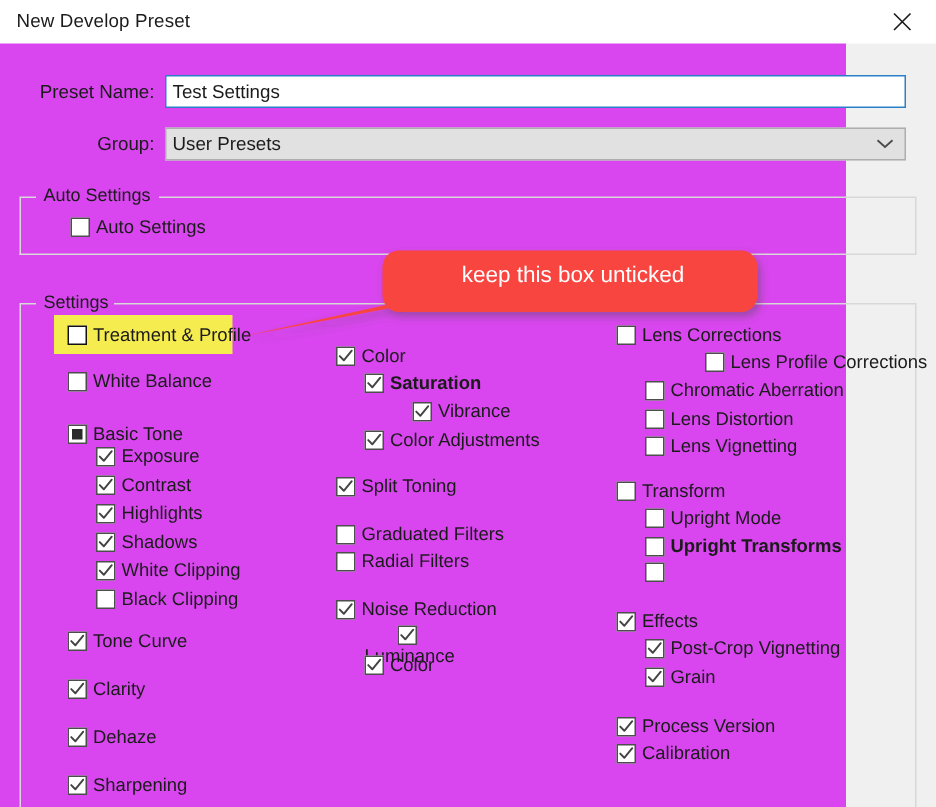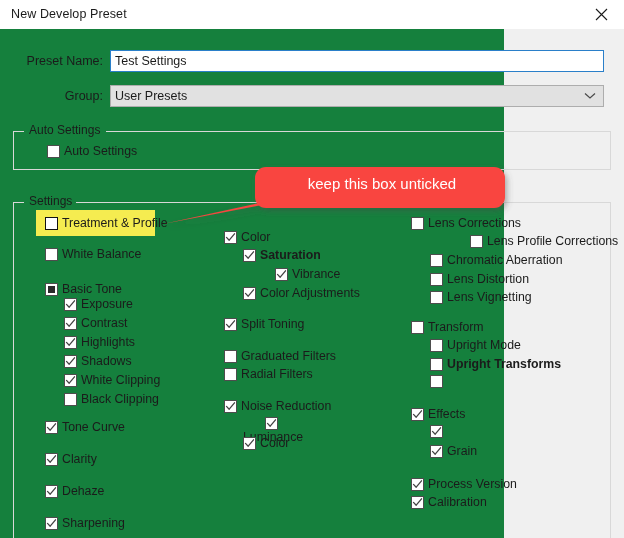--- a/index.html
+++ b/index.html
@@ -10,23 +10,23 @@
     width: 624px;
     height: 538px;
     overflow: hidden;
     background: #f0f0f0;
     font-family: "Liberation Sans", sans-serif;
     color: #1a1a1a;
     -webkit-font-smoothing: antialiased;
   }
   .dialog {
     position: relative;
-    width: 504px;
+    width: 564px;
     height: 538px;
-    background: #15803d;
+    background: #d946ef;
     box-sizing: border-box;
   }
   
   .titlebar {
     position: absolute;
     left: 0; top: 0;
     width: 624px; height: 29px;
     background: #ffffff;
     display: flex;
     align-items: center;
@@ -442,20 +442,21 @@
           </svg>
         </span>
         <span class="cb-label">Effects</span>
       </div>
       <div class="cb-row" style="left: 430px; top: 425px;">
         <span class="cb">
           <svg width="11" height="11" viewBox="0 0 11 11">
             <path d="M1.5 5.4 L4.2 8.2 L9.5 1.8" stroke="#444" stroke-width="1.3" fill="none" stroke-linecap="round" stroke-linejoin="round"></path>
           </svg>
         </span>
+        <span class="cb-label">Post-Crop Vignetting</span>
       </div>
       <div class="cb-row" style="left: 430px; top: 444px;">
         <span class="cb">
           <svg width="11" height="11" viewBox="0 0 11 11">
             <path d="M1.5 5.4 L4.2 8.2 L9.5 1.8" stroke="#444" stroke-width="1.3" fill="none" stroke-linecap="round" stroke-linejoin="round"></path>
           </svg>
         </span>
         <span class="cb-label">Grain</span>
       </div>
       <div class="cb-row" style="left: 411px; top: 477px;">

